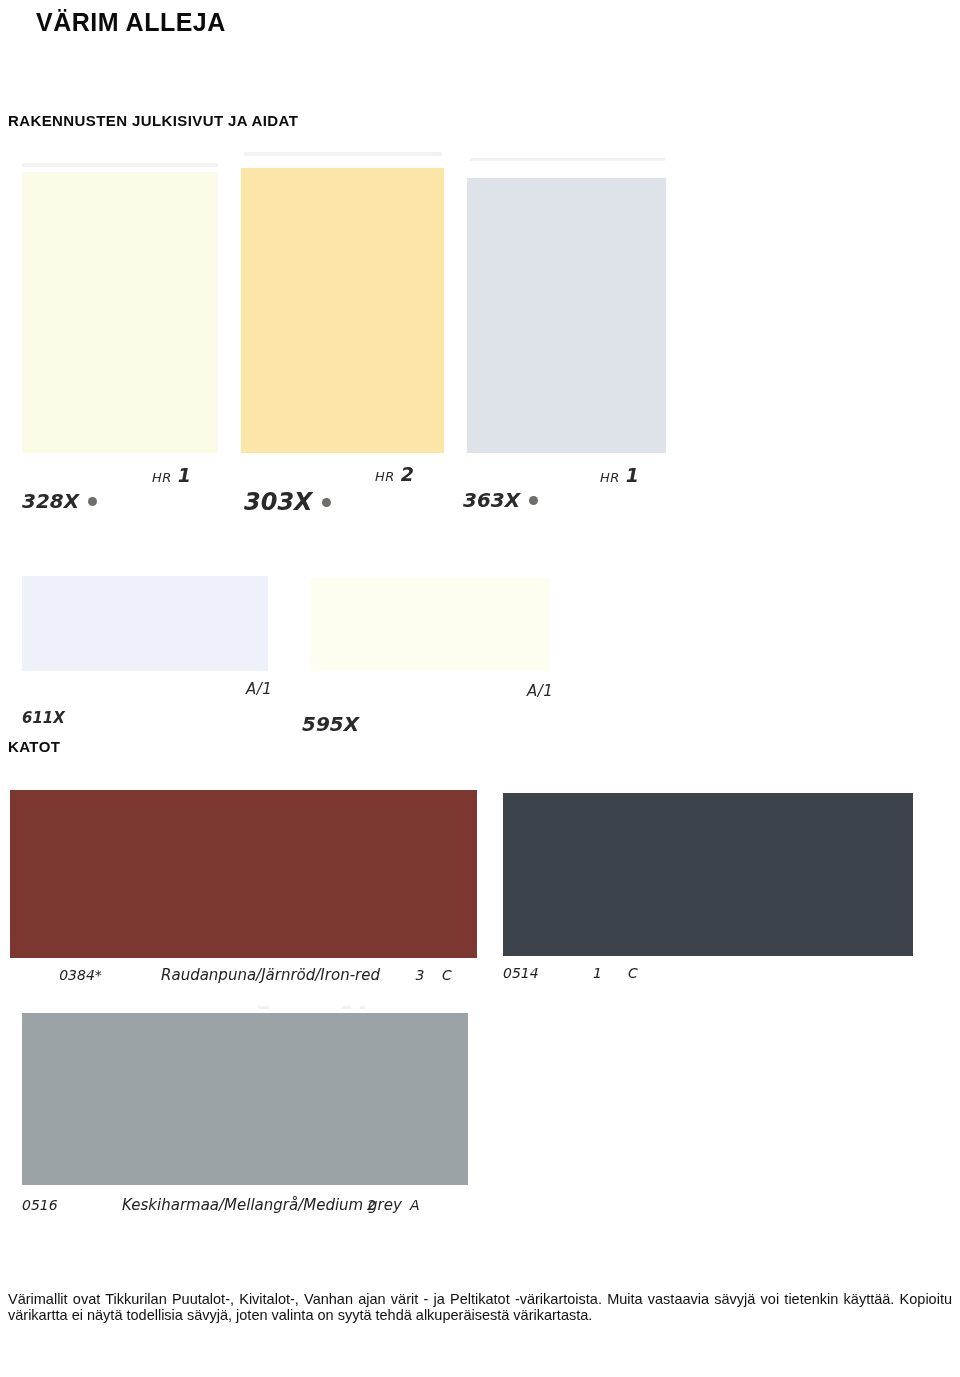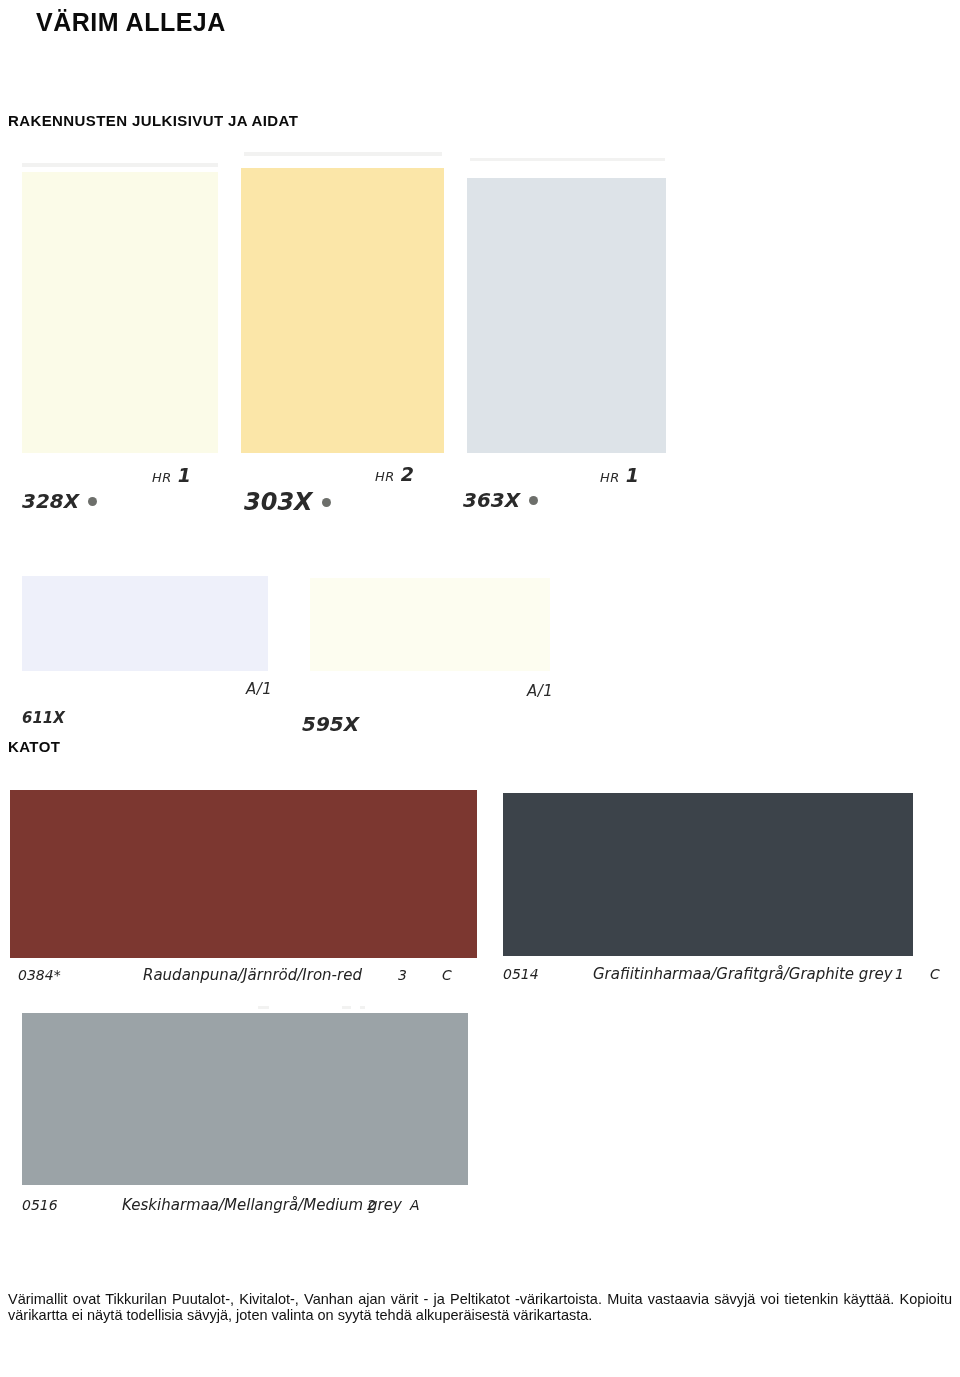--- a/index.html
+++ b/index.html
@@ -179,31 +179,30 @@
   <div class="lbl-right" style="left:527px; top:682px;">
     <span class="lbl-gloss-prefix" style="font-size:15px;">A/1</span>
   </div>
 </div>
 
 <div class="section-heading" id="heading-roofs">KATOT</div>
 
 <div class="chart-scan">
 
   <div class="swatch" style="left:10px; top:790px; width:467px; height:168px; background:#7c3730;"></div>
-  <div class="roof-caption" style="left:18px; top:966px;">
+  <div class="roof-caption" style="left:18px; top:966px;text-align:center;">
     <span class="rc-code" style="width:125px; display:inline-block;">0384*</span>
     <span class="rc-name" style="width:255px; display:inline-block;">Raudanpuna/Järnröd/Iron-red</span>
     <span class="rc-gloss" style="width:44px; display:inline-block;">3</span>
     <span class="rc-group">C</span>
   </div>
 
   <div class="swatch" style="left:503px; top:793px; width:410px; height:163px; background:#3c434a;"></div>
   <div class="roof-caption" style="left:503px; top:965px;">
     <span class="rc-code" style="width:90px; display:inline-block;">0514</span>
-    <span class="rc-name" style="width:302px; display:inline-block;">Grafiitinharmaa/Grafitgrå/Graphite grey</span>
     <span class="rc-gloss" style="width:35px; display:inline-block;">1</span>
     <span class="rc-group">C</span>
   </div>
 
   <div class="ghost" style="left:258px; top:1006px; width:11px; height:3px;"></div>
   <div class="ghost" style="left:342px; top:1006px; width:9px;  height:3px;"></div>
   <div class="ghost" style="left:360px; top:1006px; width:5px;  height:3px;"></div>
 
   <div class="swatch" style="left:22px; top:1013px; width:446px; height:172px; background:#9ba3a7;"></div>
   <div class="roof-caption" style="left:22px; top:1196px;">

